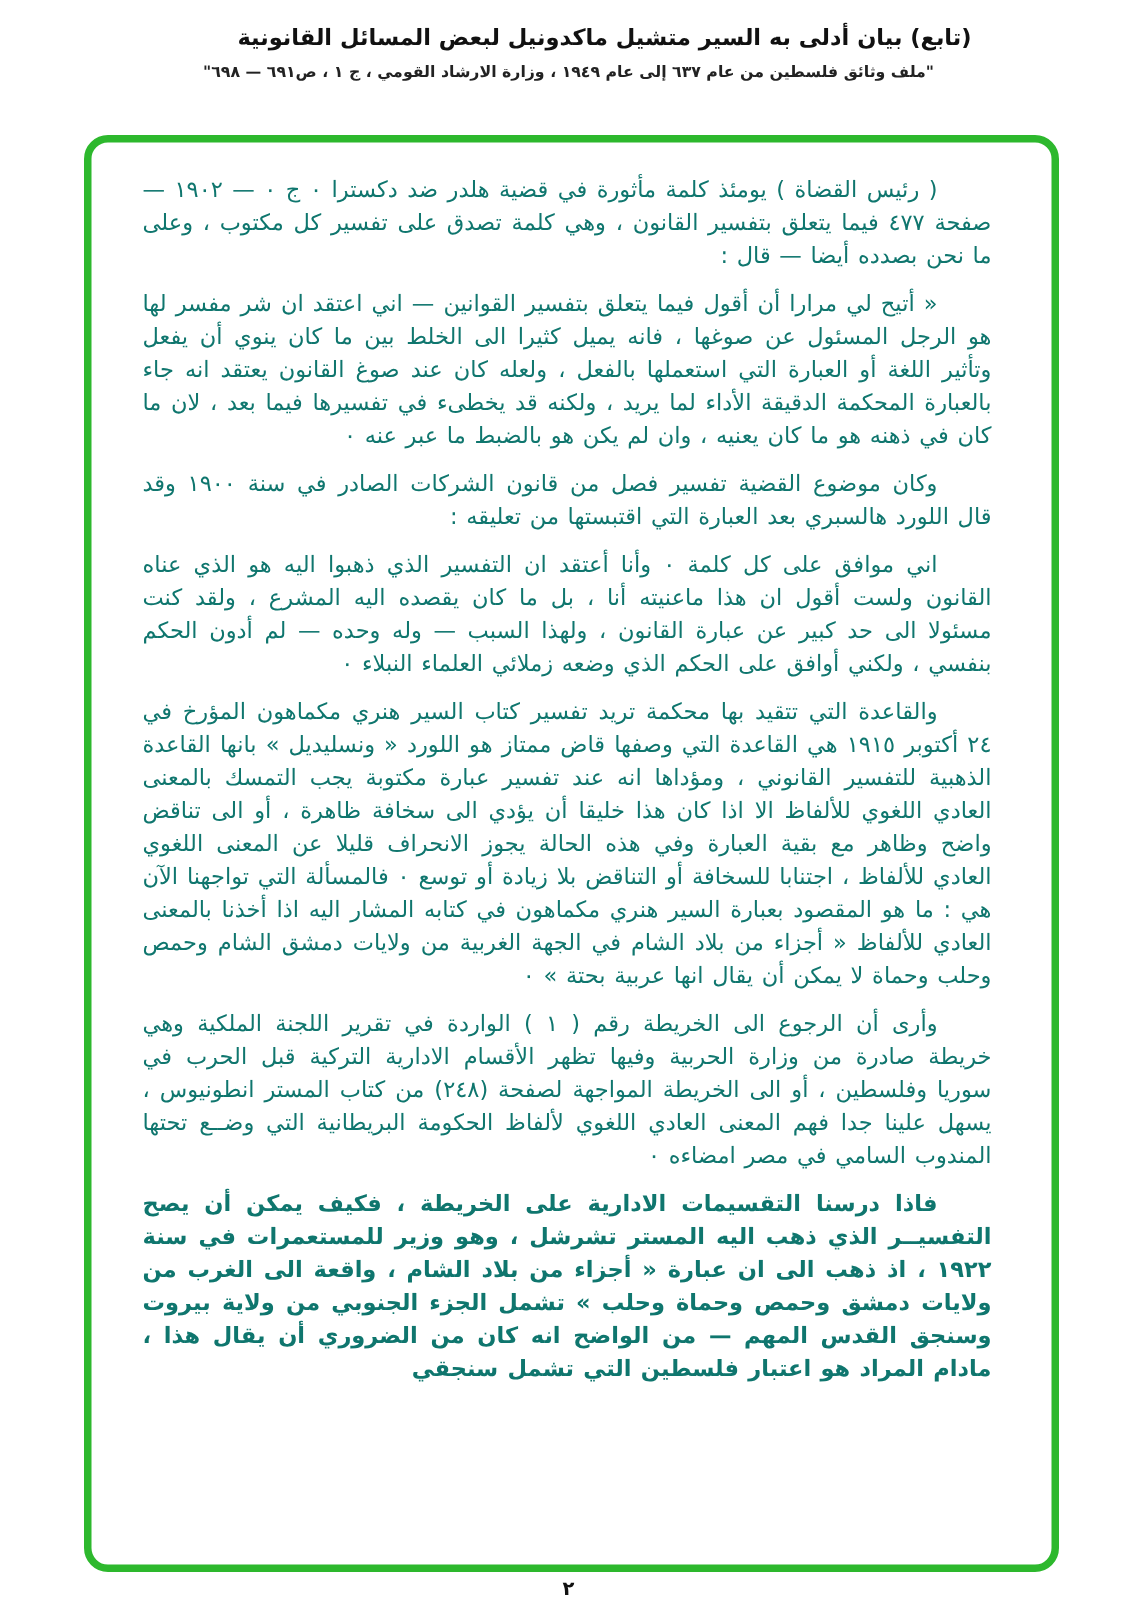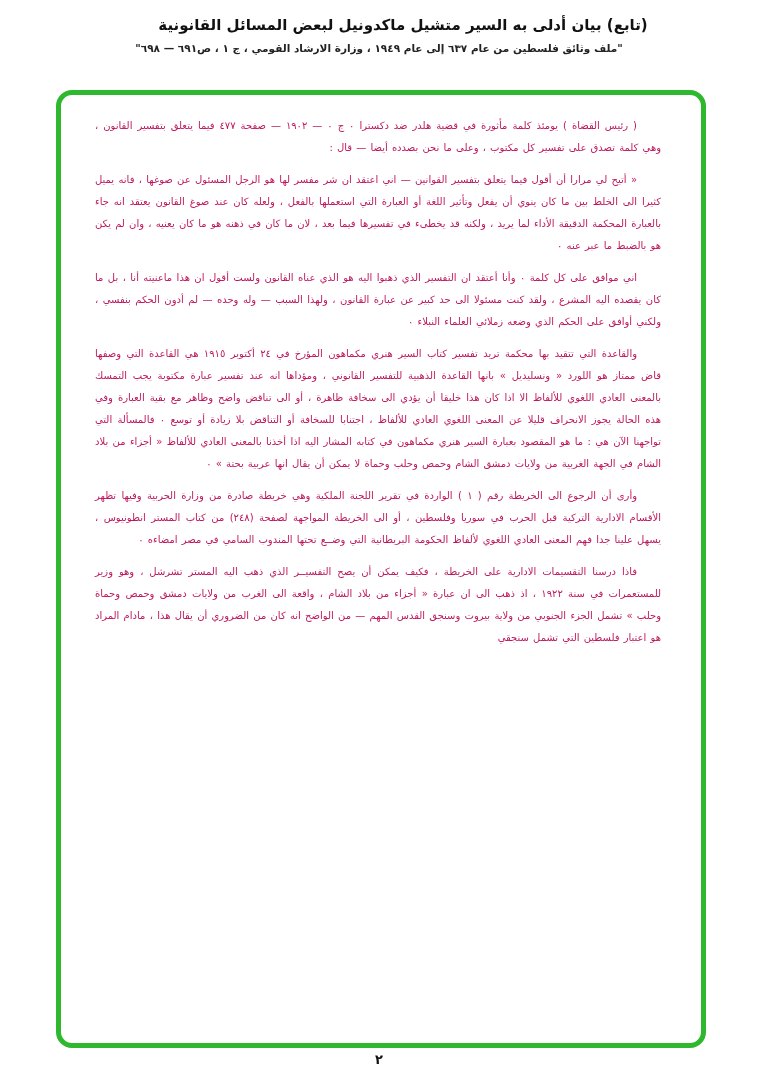--- a/index.html
+++ b/index.html
@@ -46,31 +46,32 @@
     background: #ffffff;
   }
   .text-block {
     box-sizing: border-box;
     width: 100%;
     height: 100%;
     padding: 20px 40px 12px 34px;
     overflow: hidden;
     direction: rtl;
     text-align: justify;
-    font-size: 10px;
+    font-size: 15px;
     line-height: 22px;
-    color: #be185d;
+    color: #0f766e;
   }
   .text-block p {
     margin: 0 0 10px 0;
     text-indent: 2.4em;
     word-spacing: 1px;
   }
   .text-block p.no-gap {
     margin-bottom: 25px;
+    font-weight: bold;
   }
   .text-block p.semibold-lead {
     
     font-weight: 500;
   }
   .page-number {
     position: absolute;
     top: 1052px;
     left: 0;
     width: 100%;
@@ -87,20 +88,21 @@
 
   <div class="header">
     <div class="header-title">(تابع) بيان أدلى به السير متشيل ماكدونيل لبعض المسائل القانونية</div>
     <div class="header-source">"ملف وثائق فلسطين من عام ٦٣٧ إلى عام ١٩٤٩ ، وزارة الارشاد القومي ، ج ١ ، ص٦٩١ — ٦٩٨"</div>
   </div>
 
   <div class="frame">
     <div class="text-block">
       <p>( رئيس القضاة ) يومئذ كلمة مأثورة في قضية هلدر ضد دكسترا ٠ ج ٠ — ١٩٠٢ — صفحة ٤٧٧ فيما يتعلق بتفسير القانون ، وهي كلمة تصدق على تفسير كل مكتوب ، وعلى ما نحن بصدده أيضا — قال :</p>
       <p>« أتيح لي مرارا أن أقول فيما يتعلق بتفسير القوانين — اني اعتقد ان شر مفسر لها هو الرجل المسئول عن صوغها ، فانه يميل كثيرا الى الخلط بين ما كان ينوي أن يفعل وتأثير اللغة أو العبارة التي استعملها بالفعل ، ولعله كان عند صوغ القانون يعتقد انه جاء بالعبارة المحكمة الدقيقة الأداء لما يريد ، ولكنه قد يخطىء في تفسيرها فيما بعد ، لان ما كان في ذهنه هو ما كان يعنيه ، وان لم يكن هو بالضبط ما عبر عنه ٠</p>
+      <p class="semibold-lead">وكان موضوع القضية تفسير فصل من قانون الشركات الصادر في سنة ١٩٠٠ وقد قال اللورد هالسبري بعد العبارة التي اقتبستها من تعليقه :</p>
       <p>اني موافق على كل كلمة ٠ وأنا أعتقد ان التفسير الذي ذهبوا اليه هو الذي عناه القانون ولست أقول ان هذا ماعنيته أنا ، بل ما كان يقصده اليه المشرع ، ولقد كنت مسئولا الى حد كبير عن عبارة القانون ، ولهذا السبب — وله وحده — لم أدون الحكم بنفسي ، ولكني أوافق على الحكم الذي وضعه زملائي العلماء النبلاء ٠</p>
       <p>والقاعدة التي تتقيد بها محكمة تريد تفسير كتاب السير هنري مكماهون المؤرخ في ٢٤ أكتوبر ١٩١٥ هي القاعدة التي وصفها قاض ممتاز هو اللورد « ونسليديل » بانها القاعدة الذهبية للتفسير القانوني ، ومؤداها انه عند تفسير عبارة مكتوبة يجب التمسك بالمعنى العادي اللغوي للألفاظ الا اذا كان هذا خليقا أن يؤدي الى سخافة ظاهرة ، أو الى تناقض واضح وظاهر مع بقية العبارة وفي هذه الحالة يجوز الانحراف قليلا عن المعنى اللغوي العادي للألفاظ ، اجتنابا للسخافة أو التناقض بلا زيادة أو توسع ٠ فالمسألة التي تواجهنا الآن هي : ما هو المقصود بعبارة السير هنري مكماهون في كتابه المشار اليه اذا أخذنا بالمعنى العادي للألفاظ « أجزاء من بلاد الشام في الجهة الغربية من ولايات دمشق الشام وحمص وحلب وحماة لا يمكن أن يقال انها عربية بحتة » ٠</p>
       <p>وأرى أن الرجوع الى الخريطة رقم ( ١ ) الواردة في تقرير اللجنة الملكية وهي خريطة صادرة من وزارة الحربية وفيها تظهر الأقسام الادارية التركية قبل الحرب في سوريا وفلسطين ، أو الى الخريطة المواجهة لصفحة (٢٤٨) من كتاب المستر انطونيوس ، يسهل علينا جدا فهم المعنى العادي اللغوي لألفاظ الحكومة البريطانية التي وضــع تحتها المندوب السامي في مصر امضاءه ٠</p>
       <p class="no-gap">فاذا درسنا التقسيمات الادارية على الخريطة ، فكيف يمكن أن يصح التفسيــر الذي ذهب اليه المستر تشرشل ، وهو وزير للمستعمرات في سنة ١٩٢٢ ، اذ ذهب الى ان عبارة « أجزاء من بلاد الشام ، واقعة الى الغرب من ولايات دمشق وحمص وحماة وحلب » تشمل الجزء الجنوبي من ولاية بيروت وسنجق القدس المهم — من الواضح انه كان من الضروري أن يقال هذا ، مادام المراد هو اعتبار فلسطين التي تشمل سنجقي</p>
     </div>
   </div>
 
   <div class="page-number">٢</div>
 
 </div>

